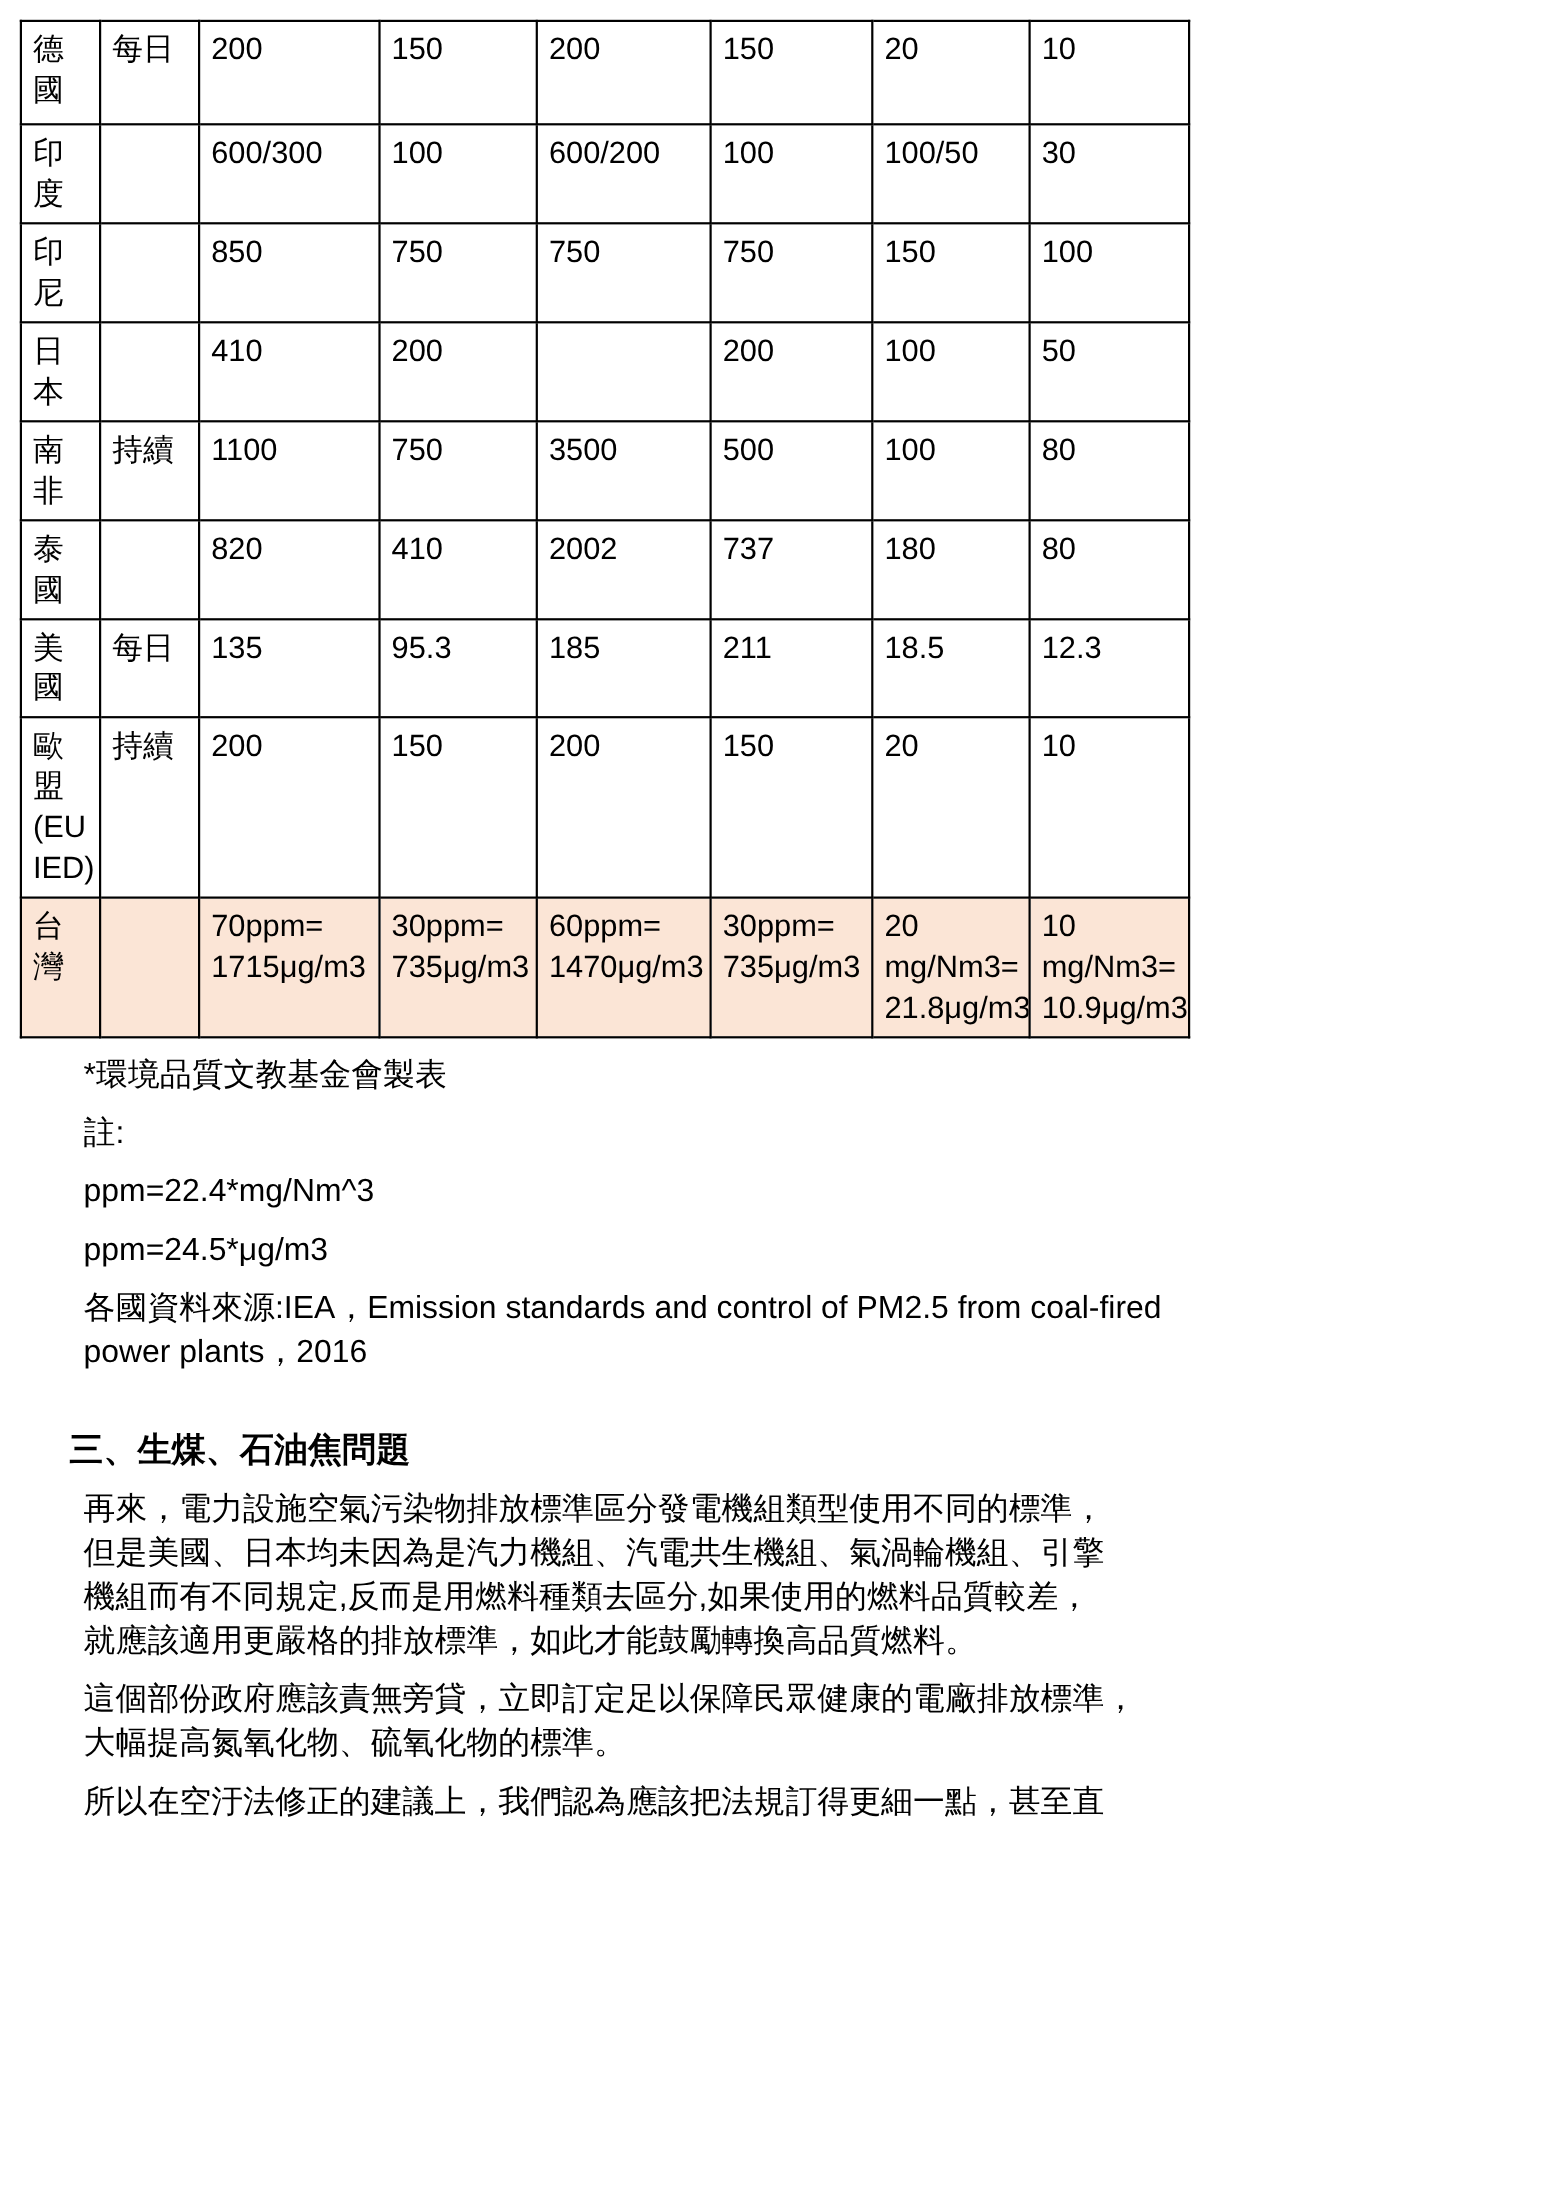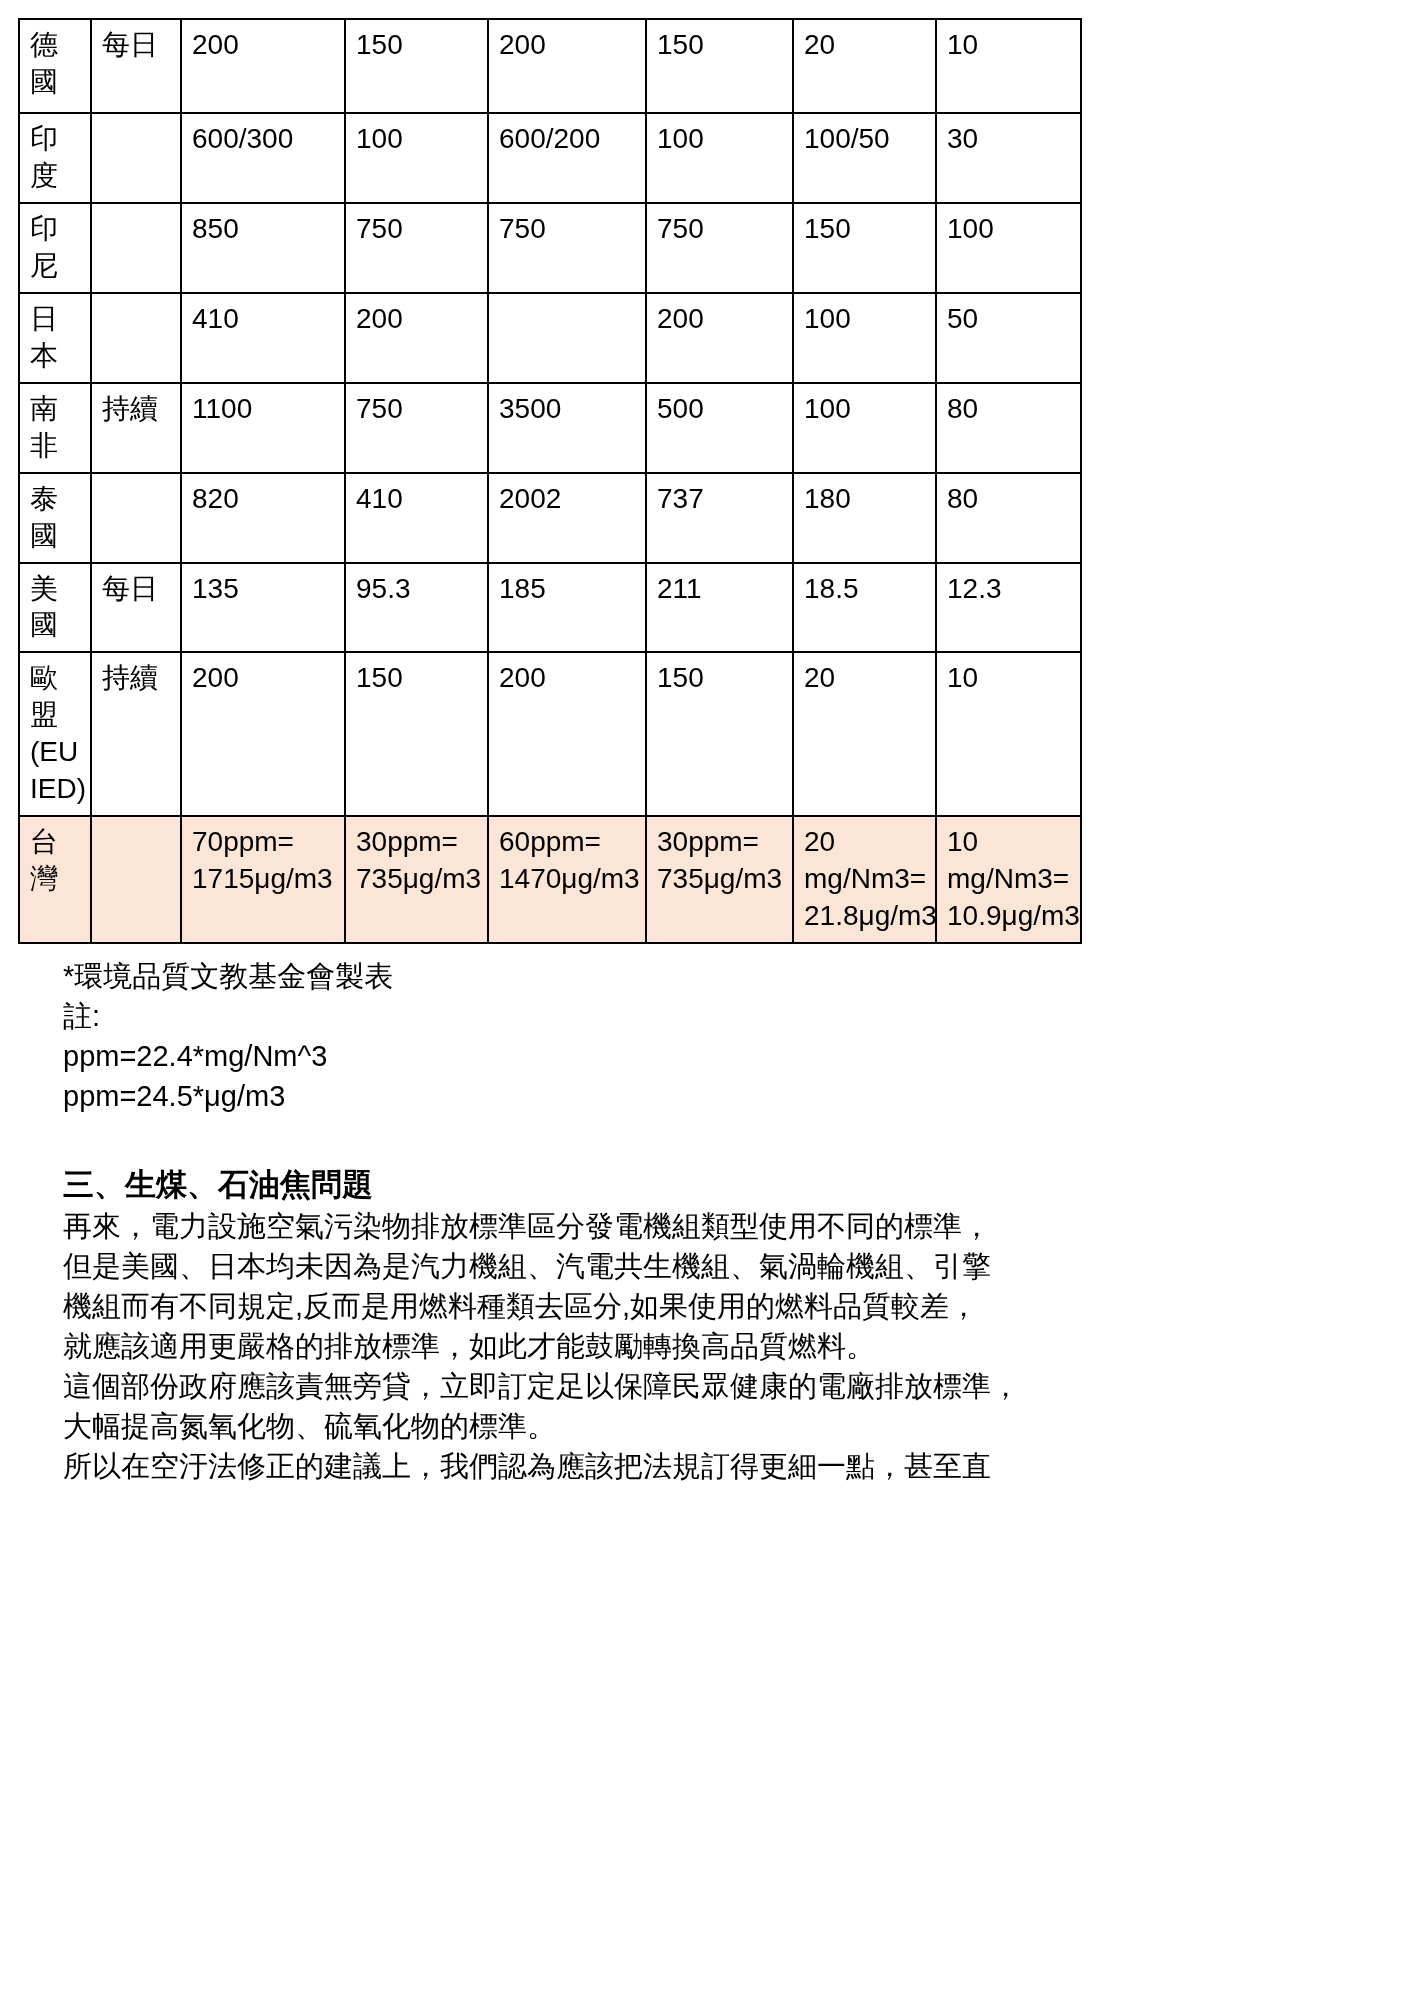--- a/index.html
+++ b/index.html
@@ -33,21 +33,21 @@
   .standards-table tr:nth-child(1) { height:94px; }
   .standards-table tr:nth-child(8) { height:158px; }
   .standards-table tr:nth-child(9) { height:124px; }
   tr.hl td { background:var(--hl-color,#fbe5d6); }
   
   .textblock {
     margin:12px 60px 0 63px;
     font-size:29px;
     line-height:40px;
   }
-  .textblock p { margin:0; }
+  .textblock p { margin:13px; }
   .pre { white-space:pre-line; }
   a.doc-link {
     color:var(--link-color,#0563c1);
     text-decoration:underline;
     cursor:pointer;
   }
   h2.section-heading {
     font-size:31px;
     font-weight:bold;
     line-height:42px;
@@ -181,20 +181,22 @@
 10.9μg/m3</td>
         </tr>
       </tbody>
   </table>
 
   <div class="textblock">
     <p>*環境品質文教基金會製表</p>
     <p>註:</p>
     <p>ppm=22.4*mg/Nm^3</p>
     <p>ppm=24.5*μg/m3</p>
+    <p class="pre">各國資料來源:IEA，Emission standards and control of PM2.5 from coal-fired
+power plants，2016</p>
 
     <h2 class="section-heading">三、生煤、石油焦問題</h2>
     <p class="pre">再來，電力設施空氣污染物排放標準區分發電機組類型使用不同的標準，
 但是美國、日本均未因為是汽力機組、汽電共生機組、氣渦輪機組、引擎
 機組而有不同規定,反而是用燃料種類去區分,如果使用的燃料品質較差，
 就應該適用更嚴格的排放標準，如此才能鼓勵轉換高品質燃料。</p>
     <p class="pre">這個部份政府應該責無旁貸，立即訂定足以保障民眾健康的電廠排放標準，
 大幅提高氮氧化物、硫氧化物的標準。</p>
     <p class="pre">所以在空汙法修正的建議上，我們認為應該把法規訂得更細一點，甚至直</p>
   </div>

